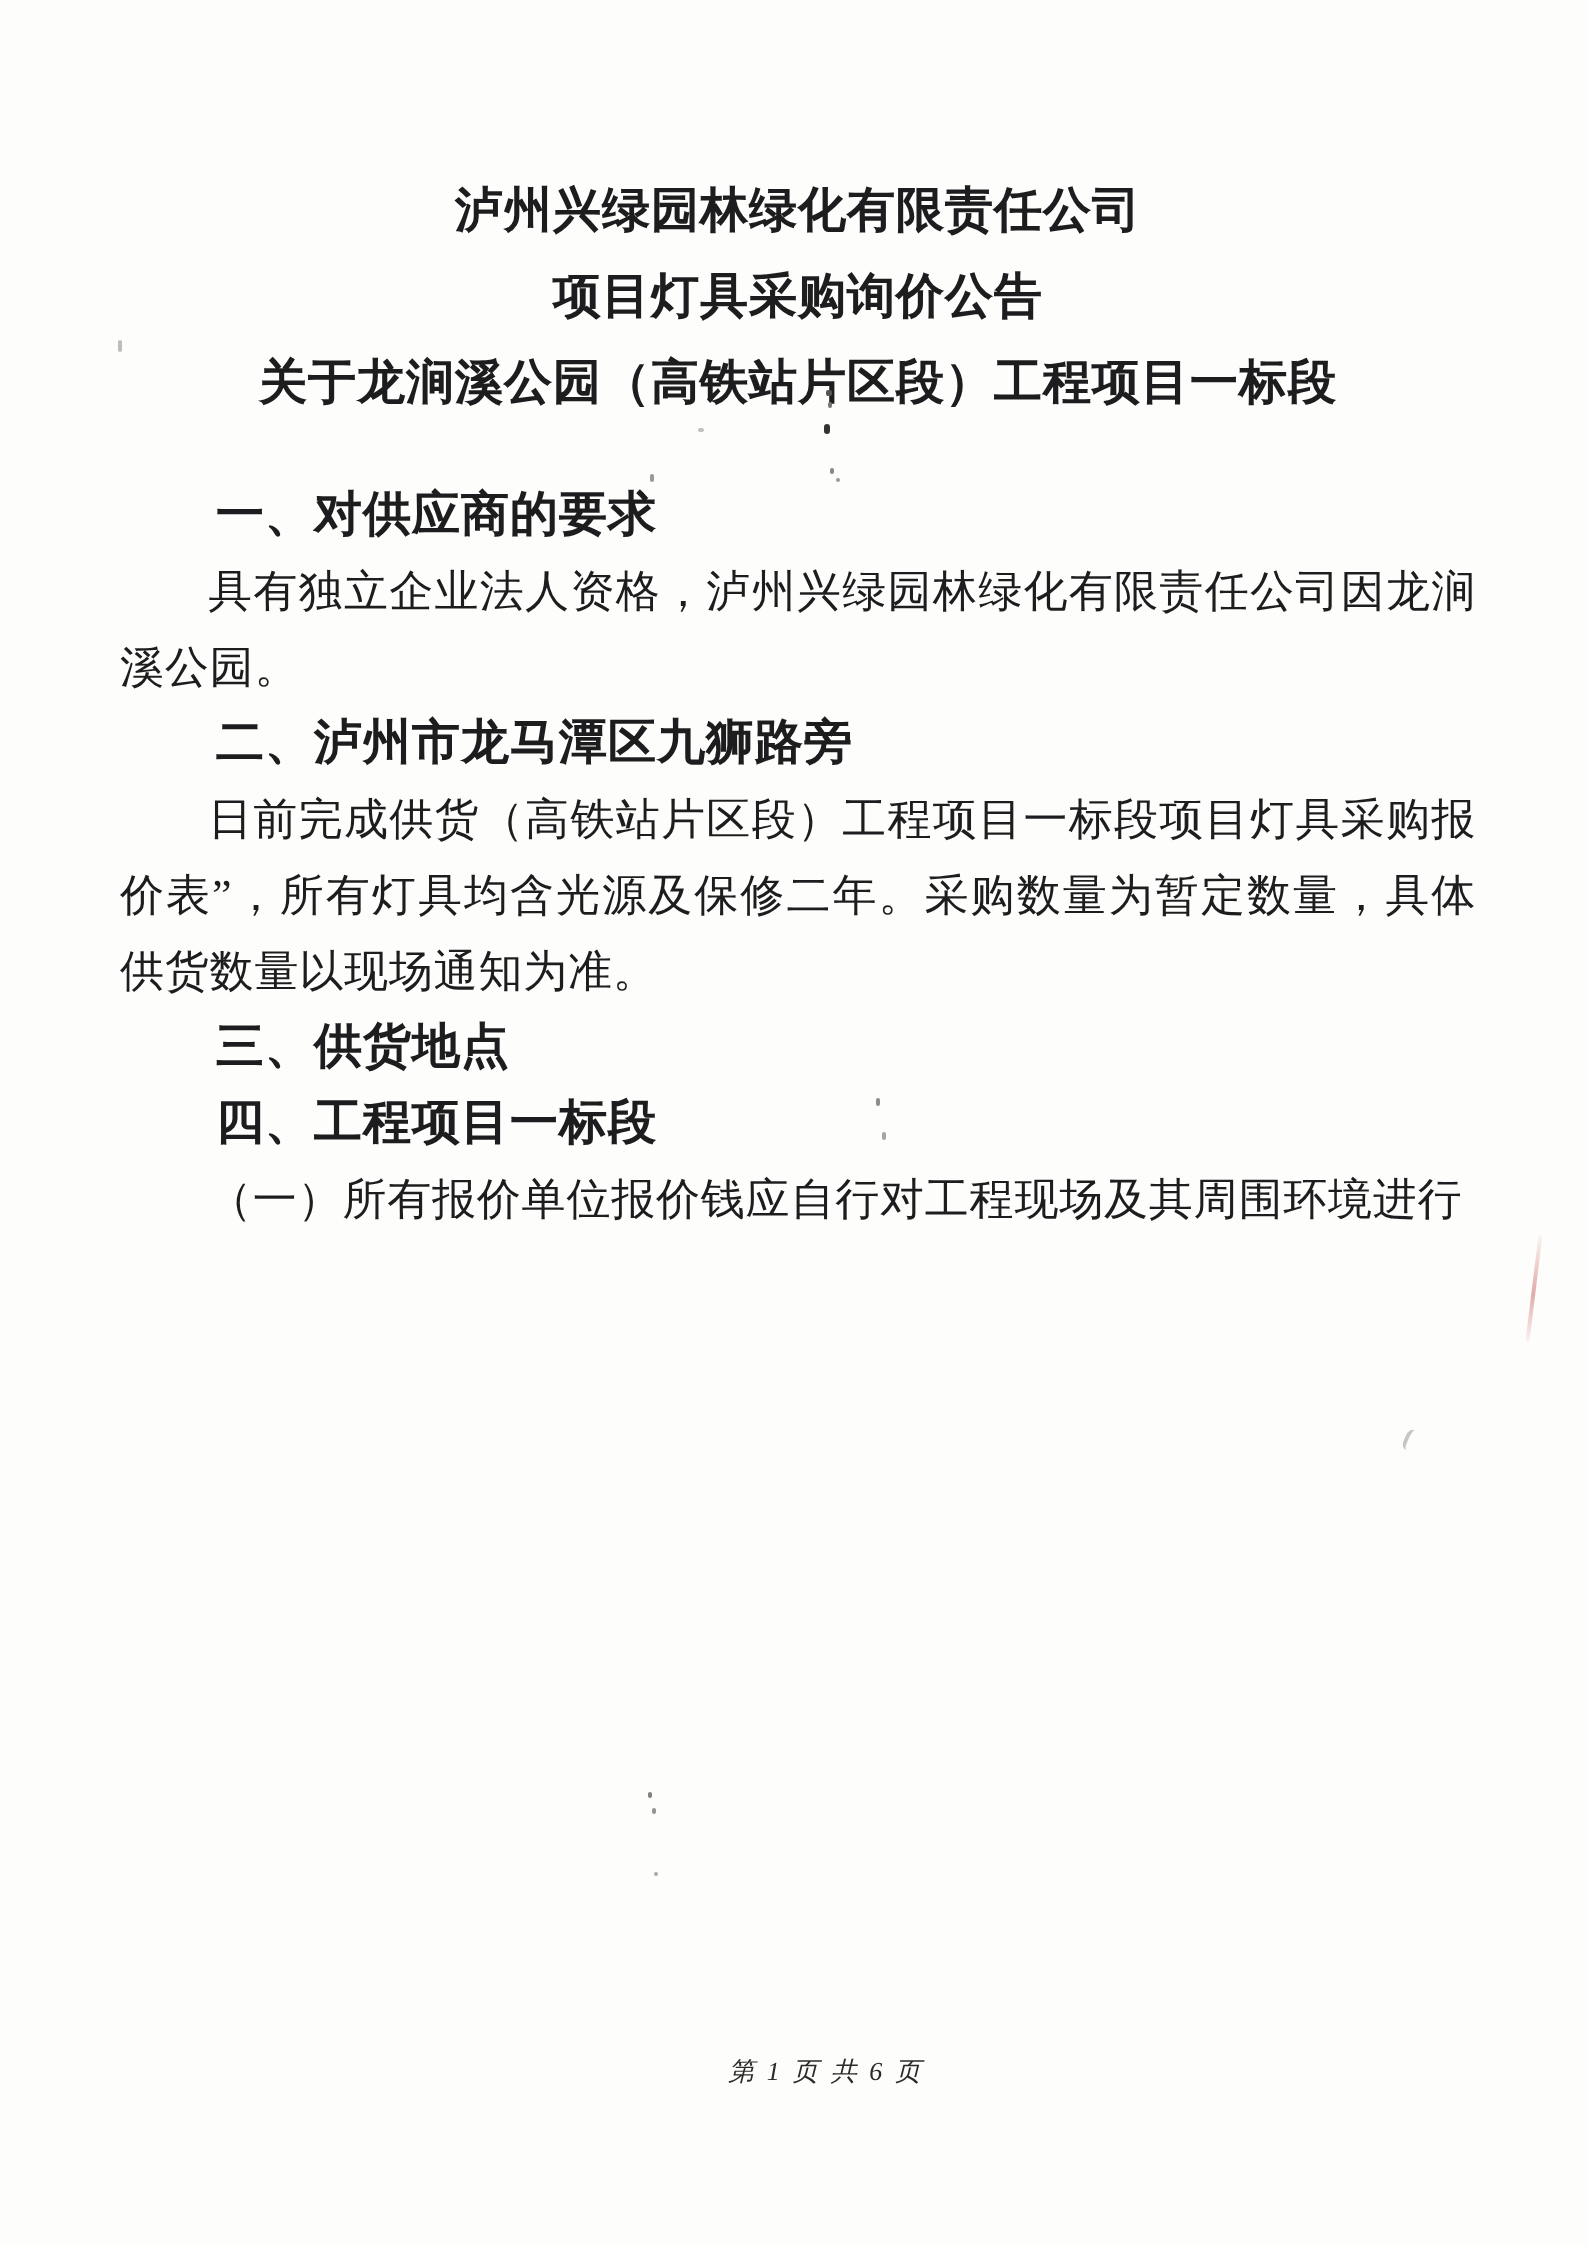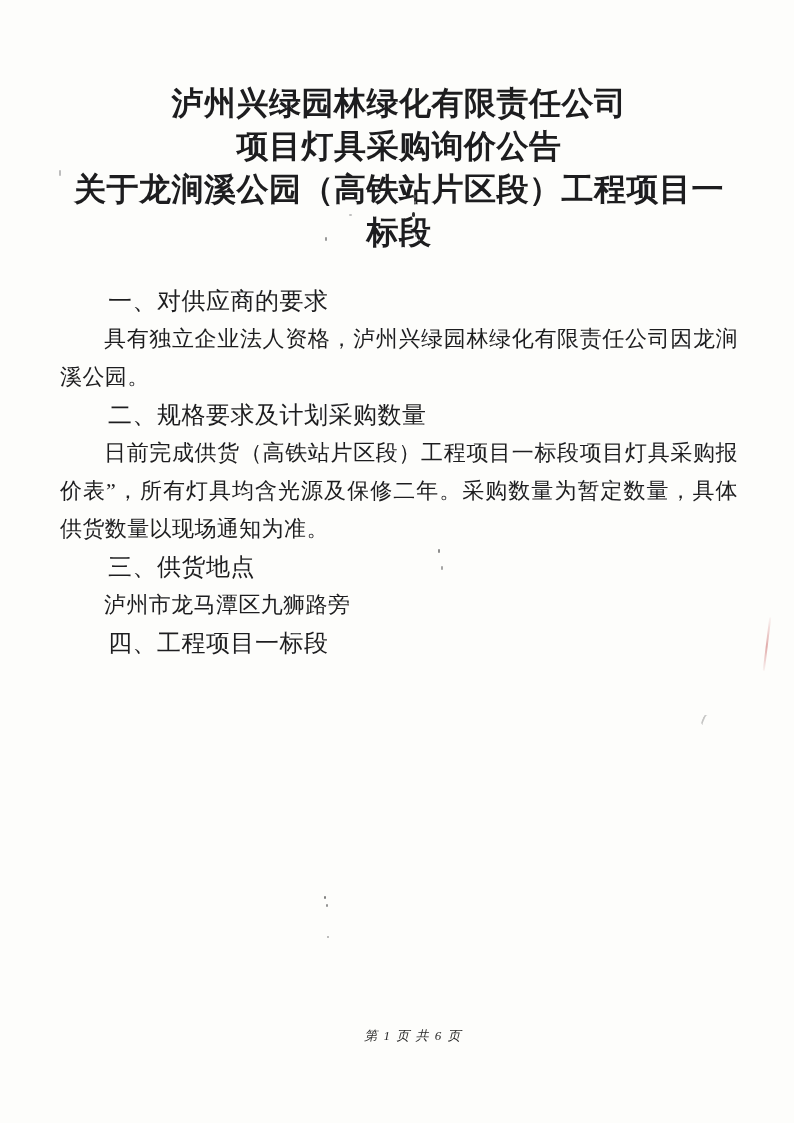--- a/index.html
+++ b/index.html
@@ -14,44 +14,44 @@
     background: var(--paper, #fdfdfb);
     color: var(--ink, #1d1d1f);
     overflow: hidden;
   }
   .doc {
     position: absolute;
     left: 60px; top: 84px; width: 678px;
   }
   .title {
     margin: 0;
-    font-family: Liberation Mono, monospace;
+    font-family: Liberation Sans, sans-serif;
     font-weight: 700;
-    font-size: 32px;
+    font-size: 24px;
     line-height: 43px;
     text-align: center;
     letter-spacing: 0.5px;
   }
   .title-line { display: block; }
   .body-text {
     margin-top: 26px;
     font-size: 22px;
     line-height: 38px;
     letter-spacing: 0.4px;
     text-align: justify;
     text-justify: inter-character;
   }
   .para {
     margin: 0;
     text-indent: 2em;
   }
   .sec-heading {
     margin: 0;
     font-family: "Liberation Sans", "DejaVu Sans", sans-serif;
-    font-weight: 400;
+    font-weight: 700;
     font-size: 24px;
     line-height: 38px;
     text-indent: 2em;
     letter-spacing: 0.5px;
     text-align: left;
   }
   .page-footer {
     position: absolute;
     left: 16px; top: 1027px; width: 100%;
     text-align: center;
@@ -105,28 +105,28 @@
       <span class="title-line">项目灯具采购询价公告</span>
       <span class="title-line">关于龙涧溪公园（高铁站片区段）工程项目一标段</span>
     </h1>
 
     <div class="body-text">
 
 
       <h2 class="sec-heading">一、对供应商的要求</h2>
       <p class="para">具有独立企业法人资格，泸州兴绿园林绿化有限责任公司因龙涧溪公园。</p>
 
-      <h2 class="sec-heading">二、规格要求及计划采购数量</h2>
+      <h2 class="sec-heading">二、泸州市龙马潭区九狮路旁</h2>
       <p class="para">日前完成供货（高铁站片区段）工程项目一标段项目灯具采购报价表”，所有灯具均含光源及保修二年。采购数量为暂定数量，具体供货数量以现场通知为准。</p>
 
       <h2 class="sec-heading">三、供货地点</h2>
-      <p class="para">泸州市龙马潭区九狮路旁</p>
 
       <h2 class="sec-heading">四、工程项目一标段</h2>
 
+      <p class="para">（一）所有报价单位报价钱应自行对工程现场及其周围环境进行</p>
 
     </div>
   </div>
 
   <div class="page-footer">第 1 页 共 6 页</div>
 
   <div class="artifact speck speck-a"></div>
   <div class="artifact speck speck-b"></div>
   <div class="artifact speck speck-c"></div>
   <div class="artifact speck speck-d"></div>

